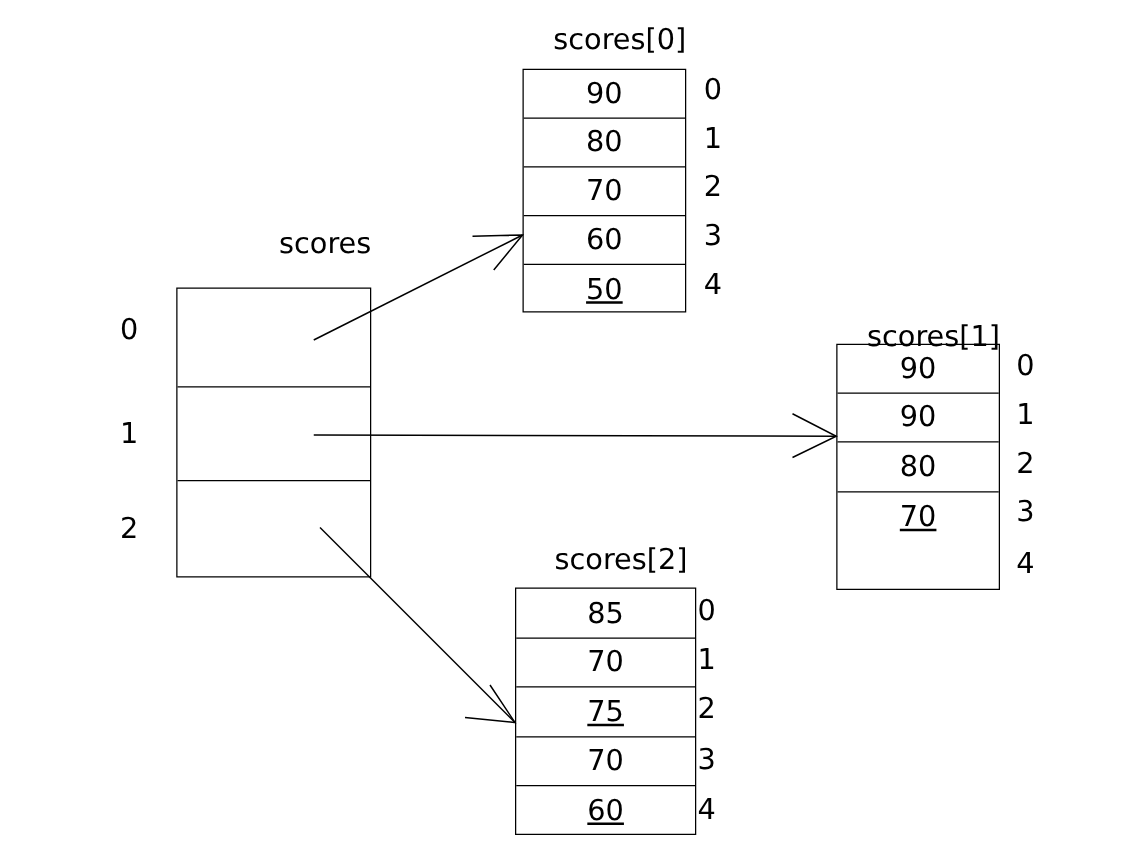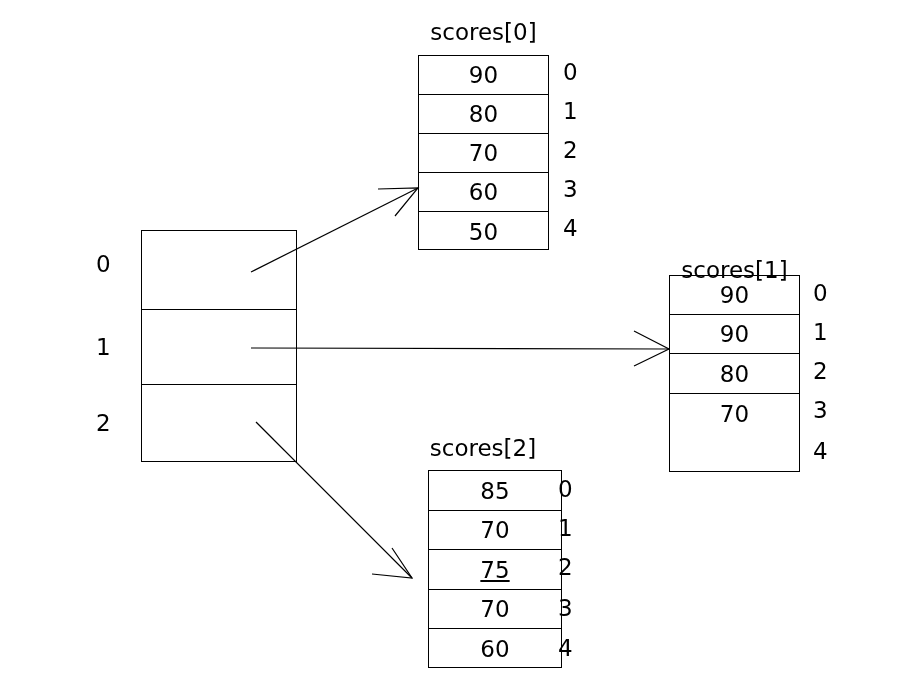--- a/index.html
+++ b/index.html
@@ -13,21 +13,21 @@
     height: 684px;
     background: #ffffff;
     font-family: "DejaVu Sans", "Liberation Sans", sans-serif;
     overflow: hidden;
   }
   .arr-title {
     position: absolute;
     font-size: 23px;
     color: #000000;
     white-space: nowrap;
-    text-align: center;
+    text-align: right;
     line-height: 1;
   }
   .arr-box {
     position: absolute;
     border: 1px solid #000000;
     box-sizing: border-box;
     background: transparent;
   }
   .cell {
     position: relative;
@@ -35,20 +35,21 @@
     border-bottom: 1px solid #000000;
     display: flex;
     align-items: center;
     justify-content: center;
     font-size: 23px;
     color: #000000;
     background: transparent;
   }
   .cell:last-child {
     border-bottom: none;
+    text-decoration: underline;
   }
   .idx {
     position: absolute;
     font-size: 23px;
     color: #000000;
     line-height: 1;
     white-space: nowrap;
   }
   svg.arrows {
     position: absolute;
@@ -80,20 +81,21 @@
       <line x1="251" y1="348" x2="669" y2="349"></line>
       <polyline points="634,331 669,349 634,366"></polyline>
     </g>
 
     <g>
       <line x1="256" y1="422" x2="412" y2="578"></line>
       <polyline points="372,574 412,578 392,548"></polyline>
     </g>
   </svg>
 
+  <div class="arr-title" style="left:141px; top:184px; width:156px;">scores</div>
 
   <div class="arr-box" style="left:141px; top:230px; width:156px; height:232px;">
     <div class="cell" style="height:79px;"></div>
     <div class="cell" style="height:75px;"></div>
     <div class="cell" style="height:78px;"></div>
   </div>
 
   <div class="idx" style="left:96px; top:253px;">0</div>
   <div class="idx" style="left:96px; top:336px;">1</div>
   <div class="idx" style="left:96px; top:412px;">2</div>
@@ -124,21 +126,21 @@
   </div>
 
   <div class="idx" style="left:813px; top:282px;">0</div>
   <div class="idx" style="left:813px; top:321px;">1</div>
   <div class="idx" style="left:813px; top:360px;">2</div>
   <div class="idx" style="left:813px; top:399px;">3</div>
   <div class="idx" style="left:813px; top:440px;">4</div>
 
   <div class="arr-title" style="left:416px; top:437px; width:134px;">scores[2]</div>
 
-  <div class="arr-box" style="left:428px; top:470px; width:134px; height:198px;">
+  <div class="arr-box" style="left:412px; top:470px; width:145px; height:198px;">
     <div class="cell" style="height:40px;">85</div>
     <div class="cell" style="height:39px;">70</div>
     <div class="cell" style="height:40px;text-decoration:underline;">75</div>
     <div class="cell" style="height:39px;">70</div>
     <div class="cell" style="height:40px;">60</div>
   </div>
 
   <div class="idx" style="left:558px; top:478px;">0</div>
   <div class="idx" style="left:558px; top:517px;">1</div>
   <div class="idx" style="left:558px; top:556px;">2</div>

